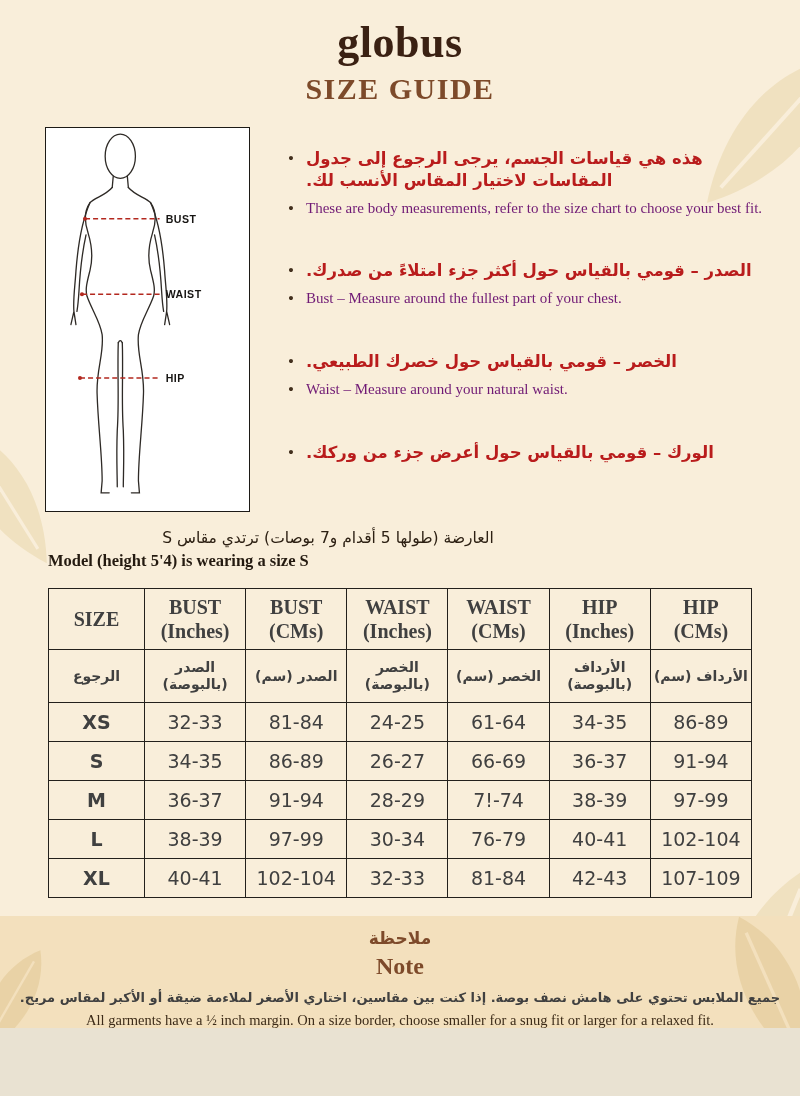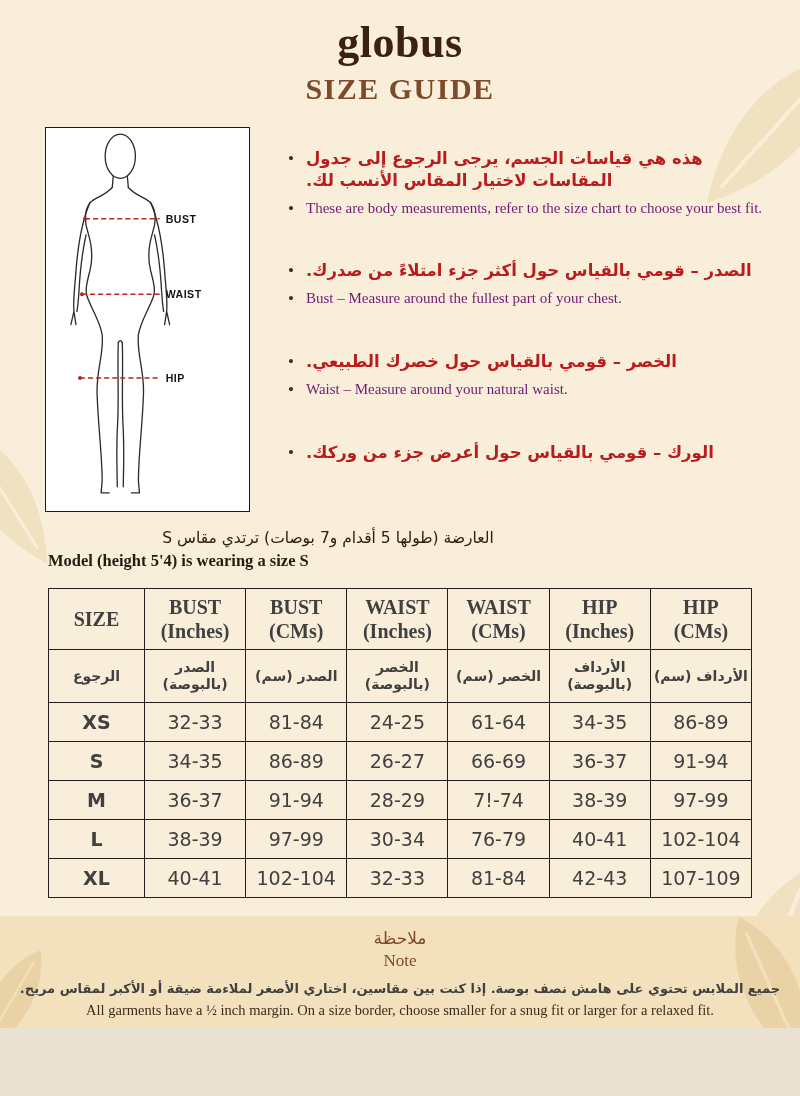--- a/index.html
+++ b/index.html
@@ -56,22 +56,22 @@
   .size-table .hl:empty { display:none; }
   .size-table tbody td { height:38px; font-family:"DejaVu Sans", sans-serif; font-size:19px; }
   .size-table tbody td.size-cell { font-weight:bold; }
 
   
   .note-band {
     position:absolute; left:0; bottom:0; width:800px; height:112px; z-index:1;
     background:#f3e0bd; text-align:center; overflow:hidden;
   }
   .note-band .inner { position:relative; z-index:1; padding-top:11px; }
-  .note-title { font-family:"DejaVu Sans", sans-serif; font-weight:normal; font-size:17px; color:#7d4a2a; line-height:1.35; }
-  .note-title.en { font-family:"Liberation Serif", serif; font-size:17px; }
+  .note-title { font-family:"DejaVu Sans", sans-serif; font-weight:bold; font-size:17px; color:#7d4a2a; line-height:1.35; }
+  .note-title.en { font-family:"Liberation Serif", serif; font-size:24px; }
   .note-body-ar { direction:rtl; font-family:"DejaVu Sans", sans-serif; font-size:13px; font-weight:bold; color:#404040; margin-top:6px; line-height:1.5; }
   .note-body-en { font-size:14.5px; color:#3c2b18; margin-top:2px; line-height:1.45; }
   .leaf-nb { position:absolute; z-index:0; }
   .leaf-nb-r { width:110px; height:180px; right:-28px; bottom:-55px; transform:rotate(-24deg); }
   .leaf-nb-l { width:80px; height:130px; left:-30px; bottom:-40px; transform:rotate(30deg); }
 </style>
 </head>
 <body>
 
 <div class="page">

